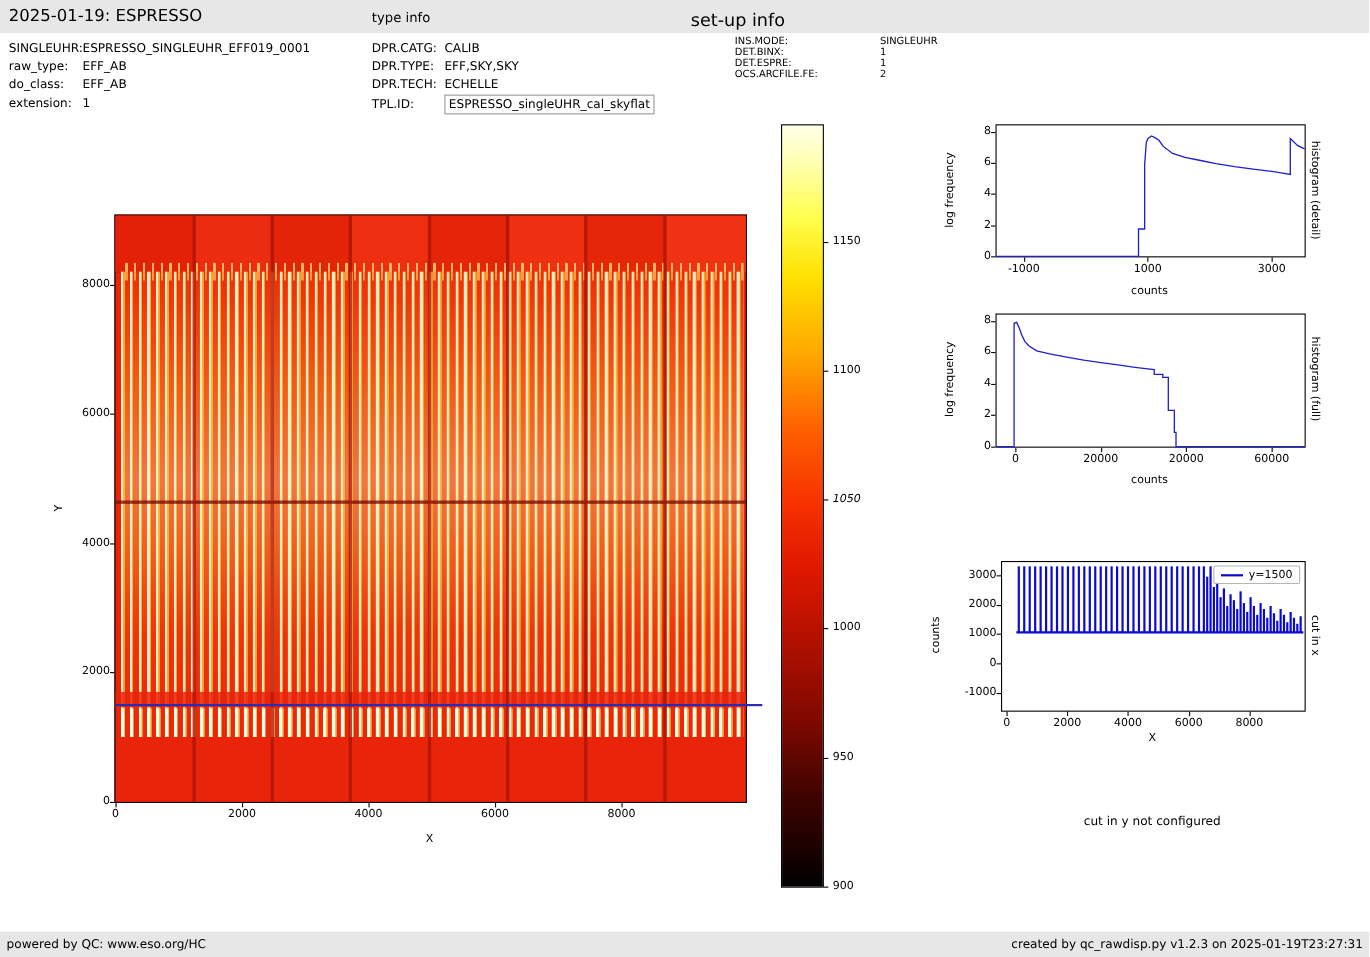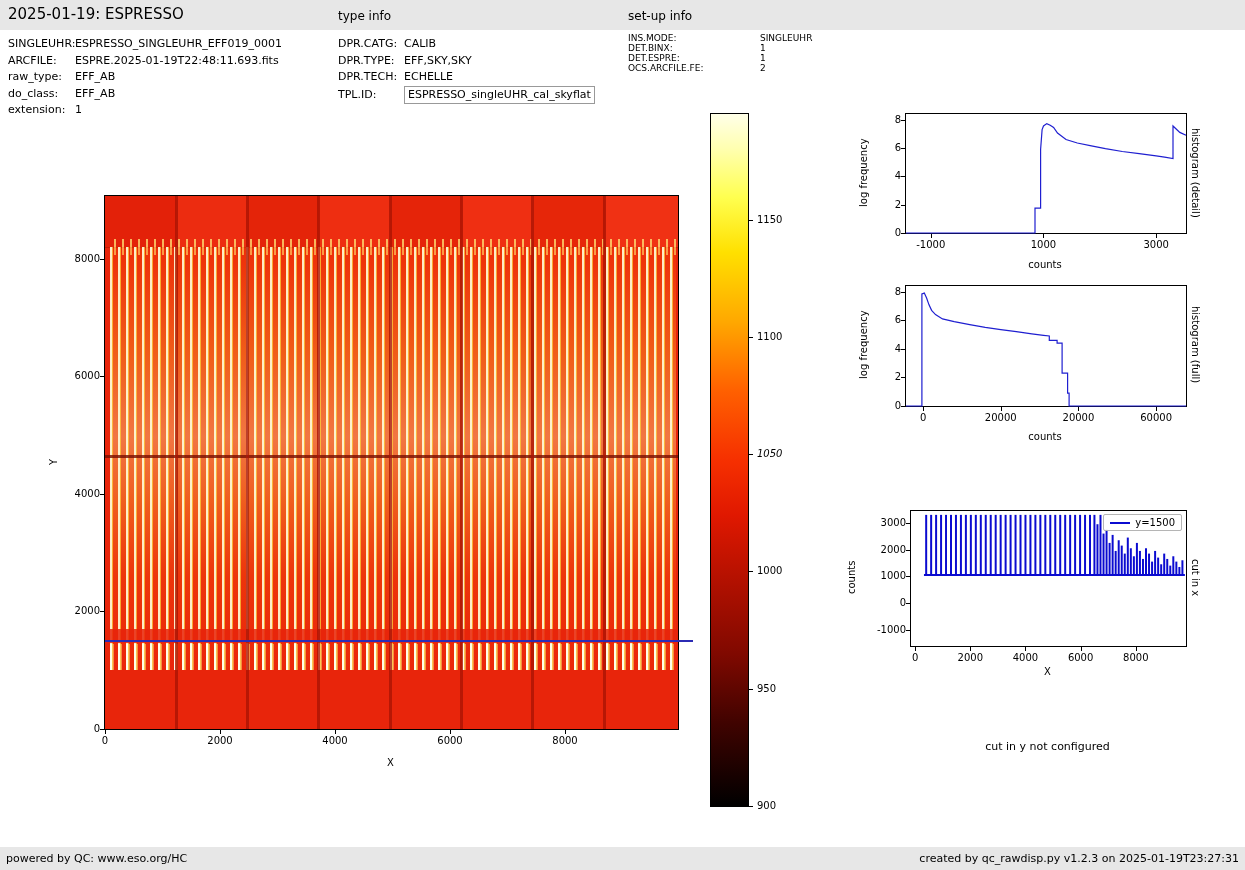--- a/index.html
+++ b/index.html
@@ -3,34 +3,34 @@
 <meta charset="utf-8">
 <style>
   html,body{margin:0;padding:0;background:#fff;color:#000;
     font-family:"DejaVu Sans","Liberation Sans",sans-serif;}
   #app{position:relative;width:1245px;height:870px;background:#fff;overflow:hidden;}
 
   
   #header{position:absolute;left:0;top:0;width:100%;height:30px;background:#e7e7e7;}
   #title{position:absolute;left:8px;top:5px;font-size:15px;}
   #type-info-head{position:absolute;left:338px;top:9px;font-size:12px;}
-  #setup-info-head{position:absolute;left:628px;top:9px;font-size:12px;}
+  #setup-info-head{position:absolute;left:628px;top:9px;font-size:16px;}
   #footer{position:absolute;left:0;top:847px;width:100%;height:23px;background:#e7e7e7;font-size:11px;}
   #footer-left{position:absolute;left:6px;top:5px;}
   #footer-right{position:absolute;right:6px;top:5px;}
 
   
   .kv{position:absolute;font-size:11px;line-height:16.5px;}
   #file-info{left:8px;top:36px;}
   #type-info{left:338px;top:36px;}
   #setup-info{left:628px;top:33px;font-size:9px;line-height:10px;}
   .row{display:flex;white-space:nowrap;align-items:baseline;}
   #file-info .lbl{width:67px;flex:none;}
   #type-info .lbl{width:66px;flex:none;}
-  #setup-info .lbl{width:132px;flex:none;}
+  #setup-info .lbl{width:132px;flex:none;margin-left:40px;}
   .boxed{border:1px solid #999;padding:0 3px;}
 
   
   .chart{position:absolute;background:#fff;border:1px solid #000;}
   #main-chart{left:104px;top:195px;width:573px;height:533px;background:#e8250b;}
   #hist-detail{left:905px;top:113px;width:280px;height:119px;}
   #hist-full{left:905px;top:285px;width:280px;height:120px;}
   #cut-chart{left:910px;top:510px;width:275px;height:135px;}
 
   .tm{position:absolute;background:#000;}
@@ -95,24 +95,20 @@
   <div id="header">
     <span id="title">2025-01-19: ESPRESSO</span>
     <span id="type-info-head">type info</span>
     <span id="setup-info-head">set-up info</span>
   </div>
 
   <div id="file-info" class="kv">
       <div class="row">
         <span class="lbl">SINGLEUHR:</span>
         <span class="val">ESPRESSO_SINGLEUHR_EFF019_0001</span>
-      </div>
-      <div class="row">
-        <span class="lbl">ARCFILE:</span>
-        <span class="val">ESPRE.2025-01-19T22:48:11.693.fits</span>
       </div>
       <div class="row">
         <span class="lbl">raw_type:</span>
         <span class="val">EFF_AB</span>
       </div>
       <div class="row">
         <span class="lbl">do_class:</span>
         <span class="val">EFF_AB</span>
       </div>
       <div class="row">

